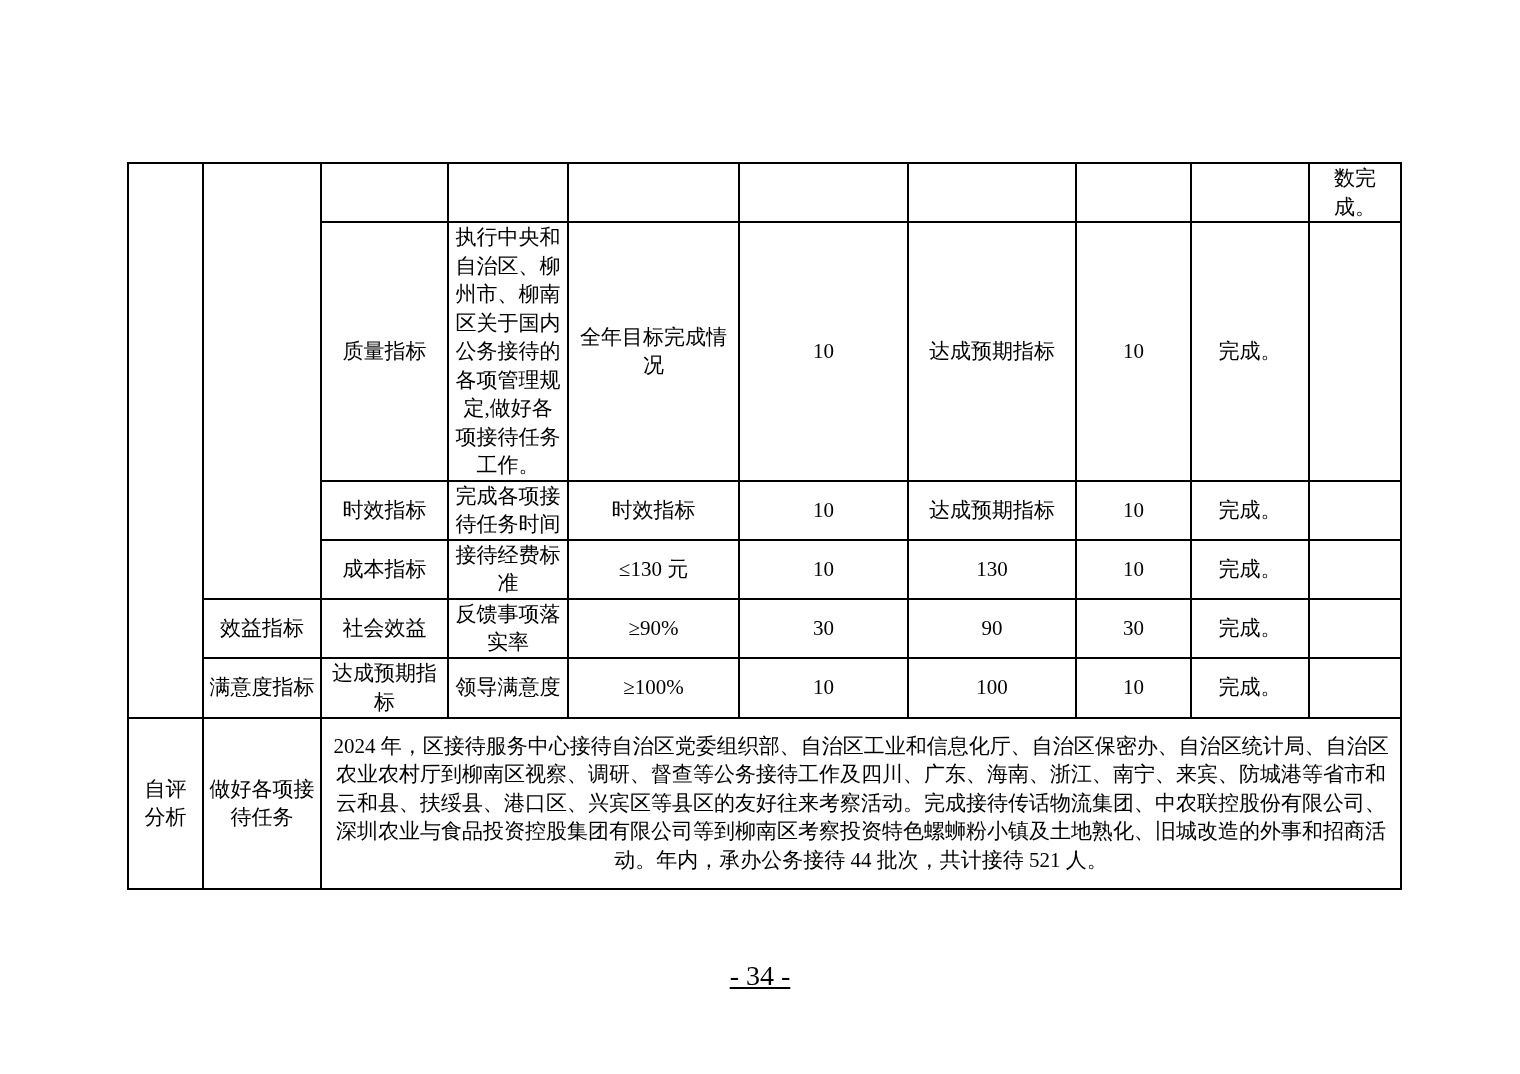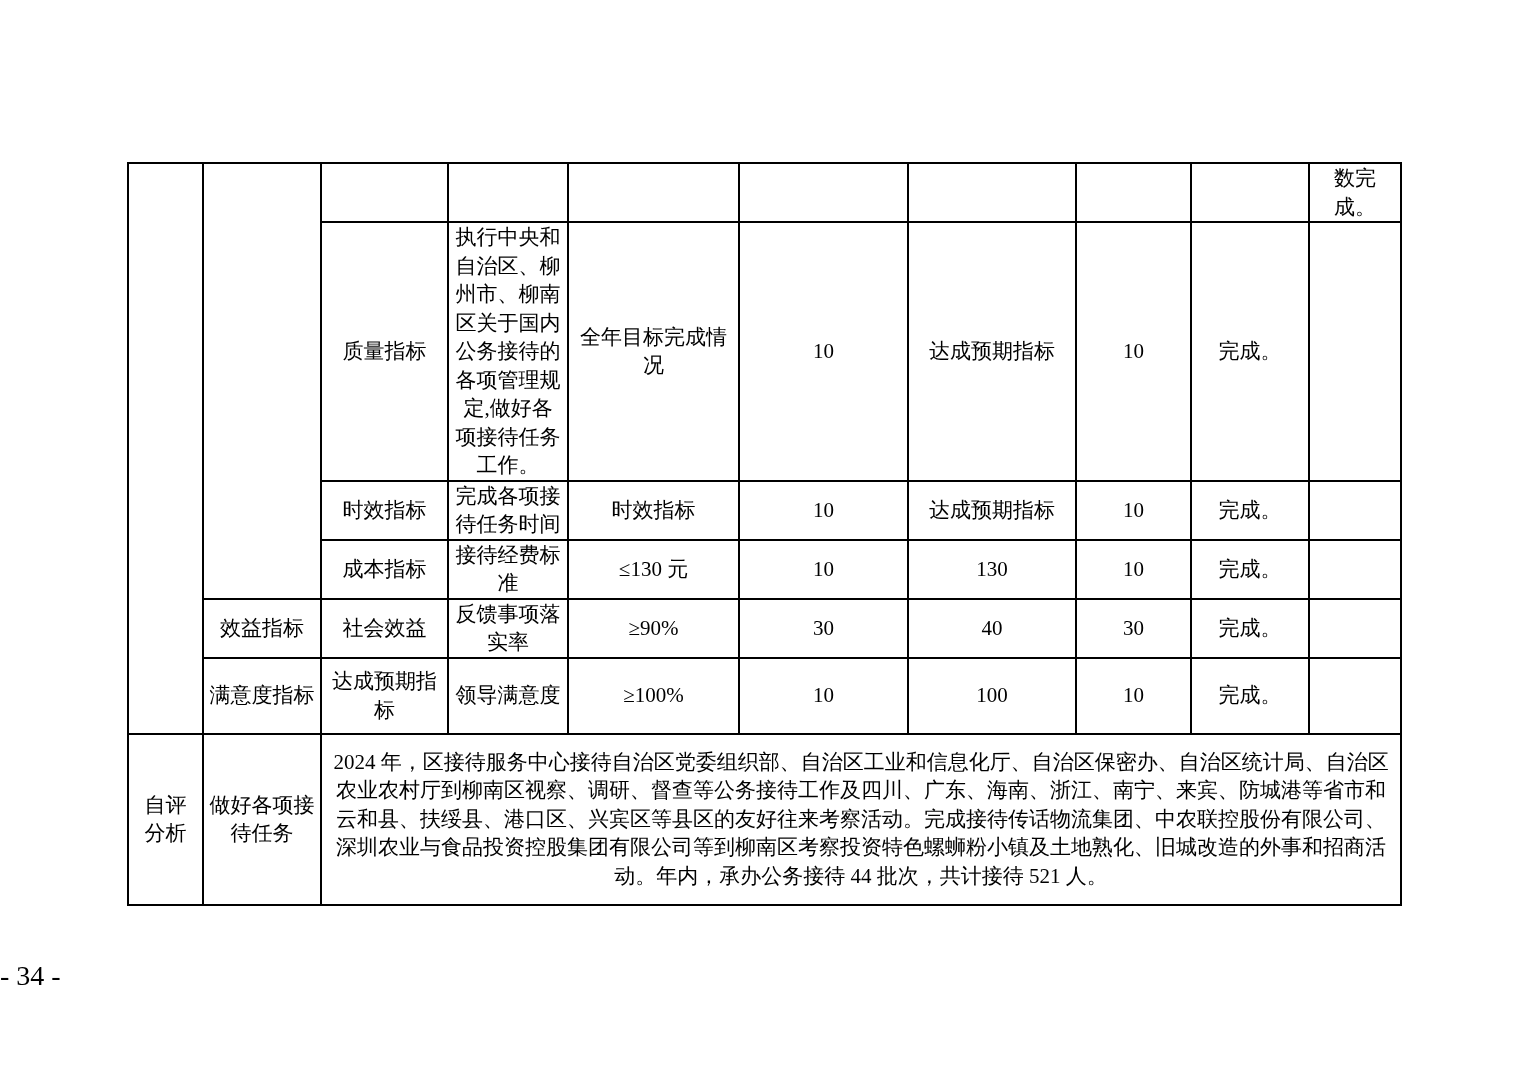--- a/index.html
+++ b/index.html
@@ -46,21 +46,23 @@
     text-align: justify;
     padding: 6px 11px;
     font-size: 21px;
     line-height: 29.5px;
   }
   .page-number {
     position: absolute;
     left: 0;
     right: 0;
     top: 960px;
+    text-align: center;
     font-size: 28px;
+    text-decoration: underline;
   }
 </style>
 </head>
 <body>
 
 <div class="page">
 
   <table class="perf-table">
     <colgroup>
       <col style="width:75px">
@@ -120,27 +122,27 @@
         <td>完成。</td>
         <td></td>
       </tr>
 
       <tr style="height:58px">
         <td>效益指标</td>
         <td>社会效益</td>
         <td>反馈事项落实率</td>
         <td>≥90%</td>
         <td>30</td>
-        <td>40</td>
+        <td>90</td>
         <td>30</td>
         <td class="status-left">完成。</td>
         <td></td>
       </tr>
 
-      <tr style="height:76px">
+      <tr style="height:60px">
         <td>满意度指标</td>
         <td>达成预期指标</td>
         <td>领导满意度</td>
         <td>≥100%</td>
         <td>10</td>
         <td>100</td>
         <td>10</td>
         <td class="status-left">完成。</td>
         <td></td>
       </tr>

